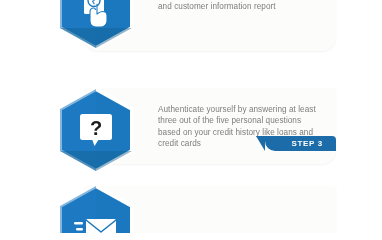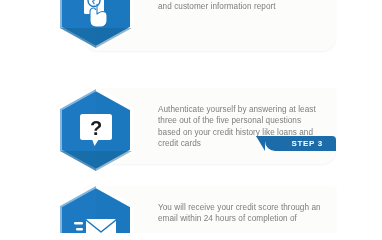--- a/index.html
+++ b/index.html
@@ -148,23 +148,20 @@
           <polygon points="13,26 20,26 15.5,33" fill="#ffffff"></polygon>
           <text x="17" y="21.5" font-family="'Liberation Sans',sans-serif" font-size="20" font-weight="bold" fill="#1b1b1b" text-anchor="middle">?</text>
         </svg>
       </div>
     </div>
   </div>
 
   <div class="step" id="step4">
     <div class="card">
       <div class="badge">STEP 7</div>
-      <div class="card-inner">
-        <p class="body-text">You will receive your credit score through an email within 24 hours of completion of</p>
-      </div>
     </div>
 
     <div class="hexwrap">
       <div class="hex">
         <svg viewBox="0 0 78 86" xmlns="http://www.w3.org/2000/svg">
           <polygon points="39,2 75,22 75,64 39,84 3,64 3,22" fill="#1b78bf" stroke="#ffffff" stroke-width="4" stroke-linejoin="round"></polygon>
           <polygon points="39,2 3,22 3,64 39,84" fill="#1f7cc4" opacity="0.55"></polygon>
           <polygon points="3,64 39,84 75,64" fill="#14608f" opacity="0.45"></polygon>
         </svg>
       </div>

